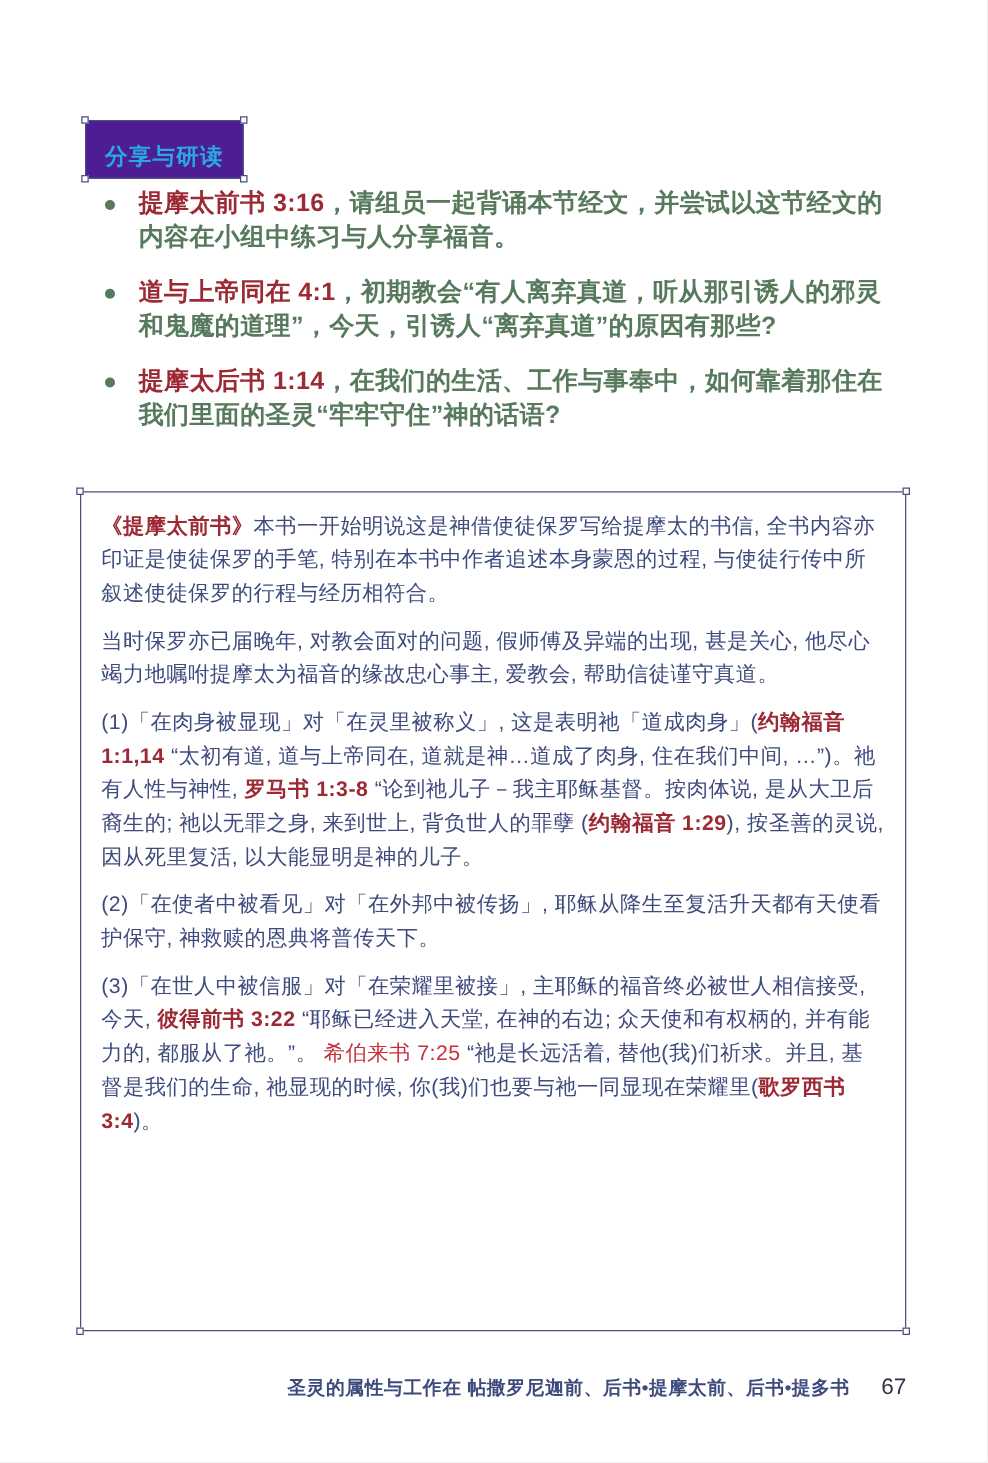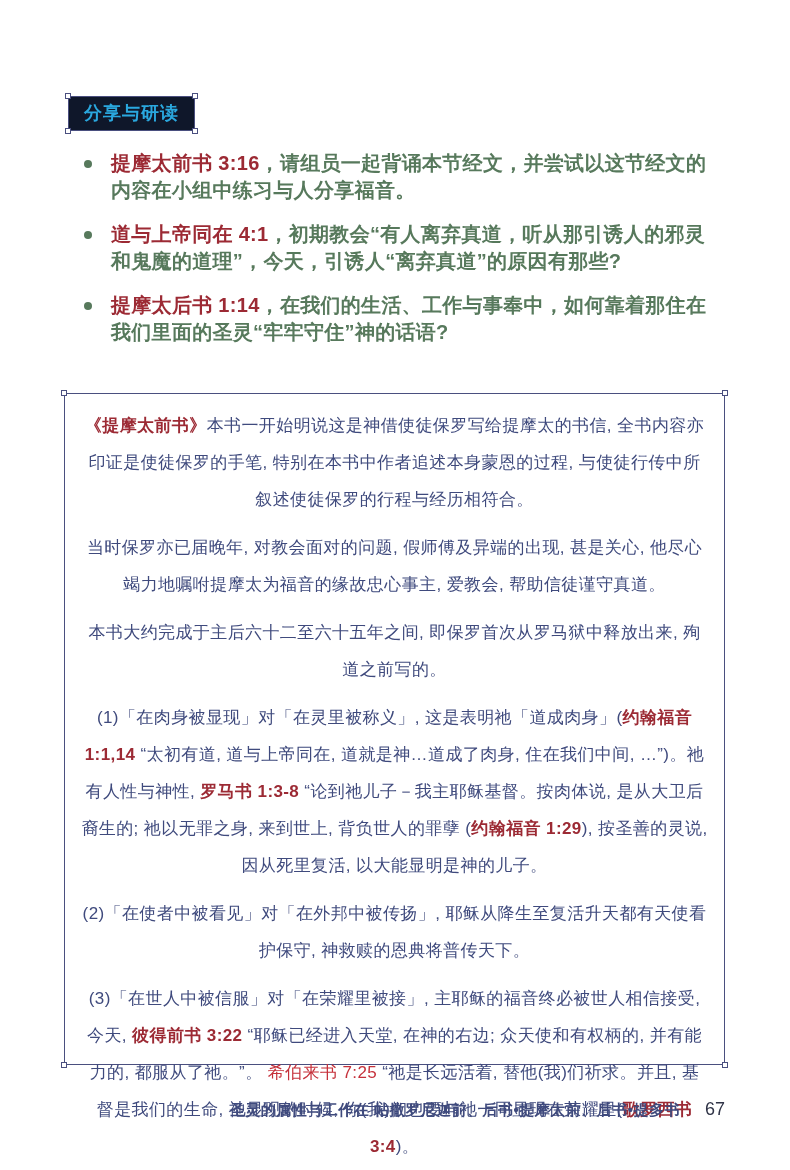--- a/index.html
+++ b/index.html
@@ -30,22 +30,22 @@
   }
   .corner.tl{top:-4px;left:-4px;}
   .corner.tr{top:-4px;right:-4px;}
   .corner.bl{bottom:-4px;left:-4px;}
   .corner.br{bottom:-4px;right:-4px;}
 
   
   .badge{
     position:absolute;left:68px;top:96px;
     border:1.5px solid var(--frame);
-    padding:4px 15px 5px 15px;
-    background:#0f172a;
+    padding:16px 15px 5px 15px;
+    background:#4c1d95;
   }
   .badge .label{
     color:var(--cyan);
     font-size:18px;font-weight:bold;
     letter-spacing:1px;
     white-space:nowrap;
   }
 
   
   .bullets{
@@ -70,25 +70,24 @@
 
   
   .note-box{
     position:absolute;left:64px;top:393px;
     width:661px;height:672px;
     border:1.5px solid var(--frame);
     background:#fff;
     padding:13px 16px 10px 16px;
   }
   .note-box p{
-    font-size:17px;line-height:37px;
+    font-size:17px;line-height:27px;
     color:var(--navy);
     letter-spacing:0.4px;
     margin-bottom:11px;
-    text-align:center;
   }
   .note-box p:last-child{margin-bottom:0;}
   .seg-ref{color:var(--red-dark);font-weight:bold;}
   .seg-ref2{color:var(--red-bright);font-weight:normal;}
 
   
   .footer{
     position:absolute;right:65px;top:1099px;
     display:flex;align-items:baseline;gap:25px;
     white-space:nowrap;
@@ -134,21 +133,20 @@
   <div class="note-box">
     <span class="corner tl"></span>
     <span class="corner tr"></span>
     <span class="corner bl"></span>
     <span class="corner br"></span>
 
     <p><span class="seg-ref">《提摩太前书》</span><span>本书一开始明说这是神借使徒保罗写给提摩太的书信, 全书内容亦印证是使徒保罗的手笔, 特别在本书中作者追述本身蒙恩的过程, 与使徒行传中所叙述使徒保罗的行程与经历相符合。</span></p>
 
     <p><span>当时保罗亦已届晚年, 对教会面对的问题, 假师傅及异端的出现, 甚是关心, 他尽心竭力地嘱咐提摩太为福音的缘故忠心事主, 爱教会, 帮助信徒谨守真道。</span></p>
 
-    <p><span>本书大约完成于主后六十二至六十五年之间, 即保罗首次从罗马狱中释放出来, 殉道之前写的。</span></p>
 
 
     <p><span>(1)「在肉身被显现」对「在灵里被称义」, 这是表明祂「道成肉身」(</span><span class="seg-ref">约翰福音 1:1,14</span><span> “太初有道, 道与上帝同在, 道就是神…道成了肉身, 住在我们中间, …”)。祂有人性与神性, </span><span class="seg-ref">罗马书 1:3-8</span><span> “论到祂儿子－我主耶稣基督。按肉体说, 是从大卫后裔生的; 祂以无罪之身, 来到世上, 背负世人的罪孽 (</span><span class="seg-ref">约翰福音 1:29</span><span>), 按圣善的灵说, 因从死里复活, 以大能显明是神的儿子。</span></p>
 
     <p><span>(2)「在使者中被看见」对「在外邦中被传扬」, 耶稣从降生至复活升天都有天使看护保守, 神救赎的恩典将普传天下。</span></p>
 
     <p><span>(3)「在世人中被信服」对「在荣耀里被接」, 主耶稣的福音终必被世人相信接受, 今天, </span><span class="seg-ref">彼得前书 3:22</span><span> “耶稣已经进入天堂, 在神的右边; 众天使和有权柄的, 并有能力的, 都服从了祂。”。 </span><span class="seg-ref2">希伯来书 7:25</span><span> “祂是长远活着, 替他(我)们祈求。并且, 基督是我们的生命, 祂显现的时候, 你(我)们也要与祂一同显现在荣耀里(</span><span class="seg-ref">歌罗西书 3:4</span><span>)。</span></p>
   </div>
 
   <div class="footer">

